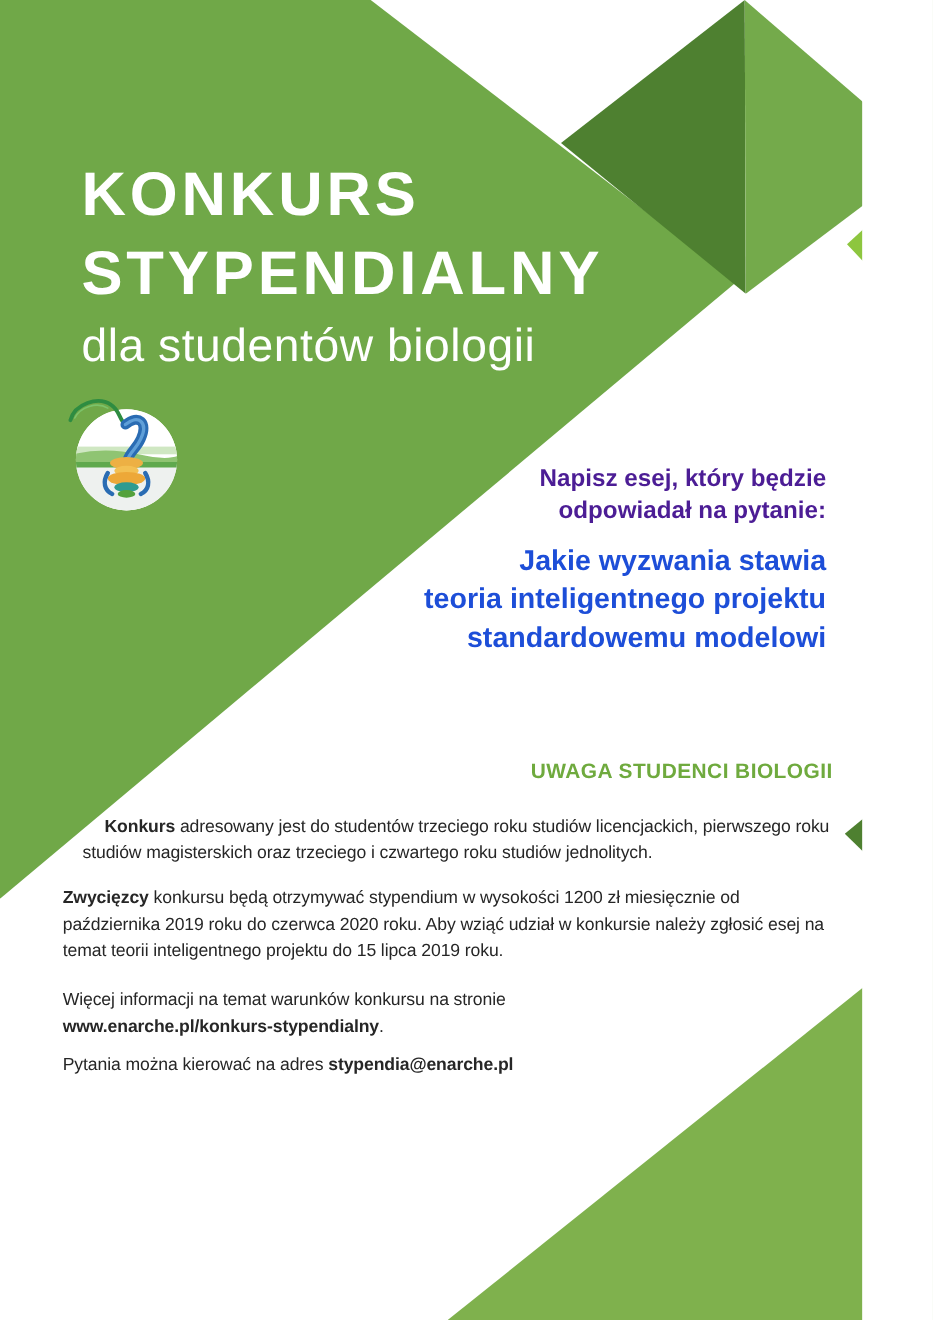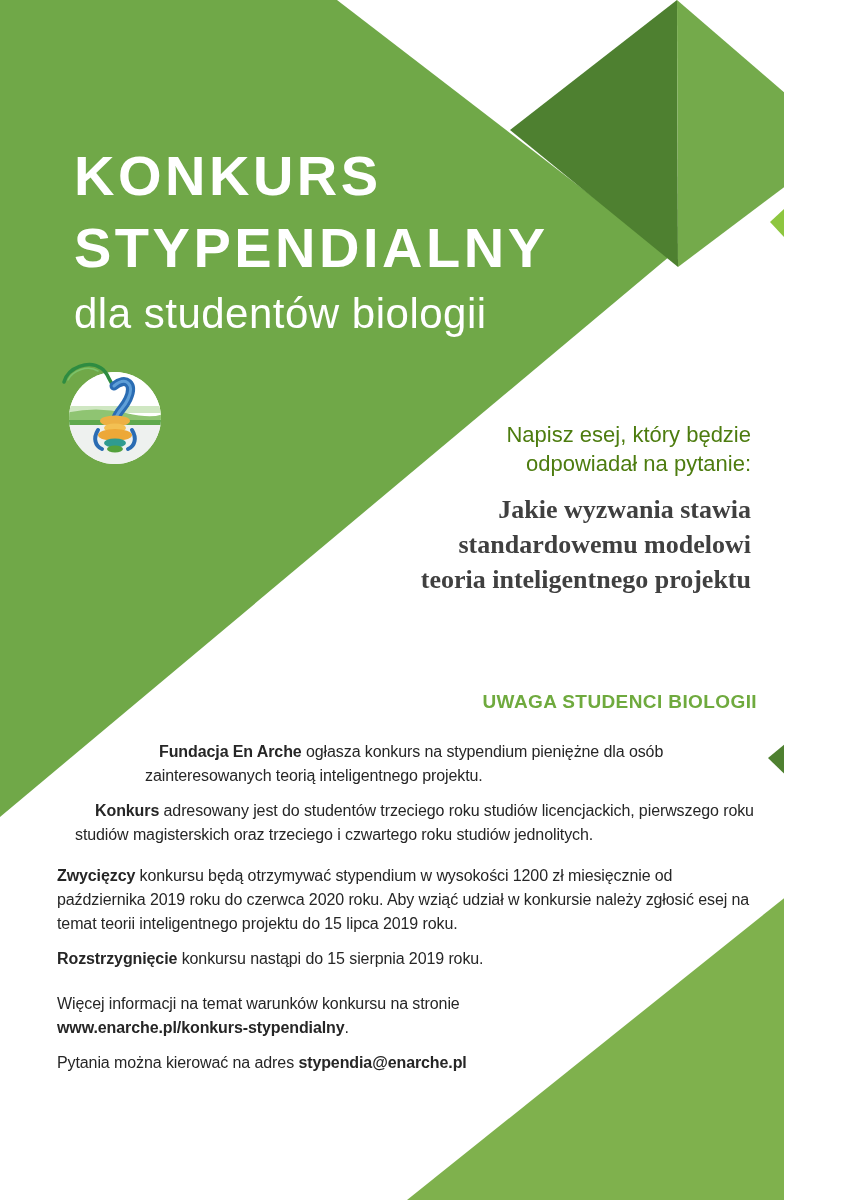--- a/index.html
+++ b/index.html
@@ -18,23 +18,23 @@
   .s-bottom {clip-path:polygon(407px 1200px,848px 847px,848px 1200px);}
 
   .title-block{position:absolute;left:74px;top:140px;color:#ffffff;}
   .title{margin:0;font-size:56px;font-weight:bold;line-height:72px;letter-spacing:3.5px;}
   .title .tl{display:block;}
   .subtitle{font-size:42px;font-weight:300;line-height:52px;margin-top:4px;letter-spacing:0.5px;}
 
   .logo{position:absolute;left:56px;top:358px;}
 
   .question-block{position:absolute;right:33px;top:420px;text-align:right;}
-  .intro{margin:0;font-size:22px;line-height:29px;color:#4d7c0f;}
+  .intro{margin:0;font-size:22px;line-height:29px;color:#4c1d95;font-weight:bold;}
   .intro span{display:block;}
-  .question{margin:14px 0 0 0;font-size:26px;font-weight:bold;line-height:35px;color:#404040;font-family:Liberation Serif, serif;}
+  .question{margin:14px 0 0 0;font-size:26px;font-weight:bold;line-height:35px;color:#1d4ed8;}
   .question span{display:block;}
 
   .body-block{position:absolute;left:57px;top:690px;width:700px;font-size:16px;line-height:24px;letter-spacing:-0.1px;}
   .body-heading{margin:0 0 26px 140px;font-size:19px;font-weight:bold;letter-spacing:0.4px;text-align:right;}
   .p{margin:0 0 11px 0;}
   .p1{margin-left:88px;text-indent:14px;}
   .p2{margin-left:18px;text-indent:20px;}
   .p3{margin-top:17px;}
   .p5{margin-top:21px;max-width:540px;}
   .p6{}
@@ -88,43 +88,37 @@
     <ellipse cx="59" cy="91" rx="8" ry="3.5" fill="#54a13c"></ellipse>
   </svg>
 
   <aside class="question-block">
     <p class="intro">
       <span>Napisz esej, który będzie</span>
       <span>odpowiadał na pytanie:</span>
     </p>
     <h2 class="question">
       <span>Jakie wyzwania stawia</span>
+      <span>teoria inteligentnego projektu</span>
       <span>standardowemu modelowi</span>
-      <span>teoria inteligentnego projektu</span>
     </h2>
   </aside>
 
   <main class="body-block">
     <h3 class="body-heading" style="color: rgb(111, 170, 62);">UWAGA STUDENCI BIOLOGII</h3>
 
-    <p class="p p1">
-      <strong>Fundacja En Arche</strong><span> ogłasza konkurs na stypendium pieniężne dla osób zainteresowanych teorią inteligentnego projektu.</span>
-    </p>
 
     <p class="p p2">
       <strong>Konkurs</strong><span> adresowany jest do studentów trzeciego roku studiów licencjackich, pierwszego roku studiów magisterskich oraz trzeciego i czwartego roku studiów jednolitych.</span>
     </p>
 
     <p class="p p3">
       <strong>Zwycięzcy</strong><span> konkursu będą otrzymywać stypendium w wysokości 1200 zł miesięcznie od października 2019 roku do czerwca 2020 roku. Aby wziąć udział w konkursie należy zgłosić esej na temat teorii inteligentnego projektu do 15 lipca 2019 roku.</span>
     </p>
 
-    <p class="p p4">
-      <strong>Rozstrzygnięcie</strong><span> konkursu nastąpi do 15 sierpnia 2019 roku.</span>
-    </p>
 
     <p class="p p5">
       <span>Więcej informacji na temat warunków konkursu na stronie </span><strong>www.enarche.pl/konkurs-stypendialny</strong><span>.</span>
     </p>
 
     <p class="p p6">
       <span>Pytania można kierować na adres </span><strong>stypendia@enarche.pl</strong>
     </p>
   </main>
 

